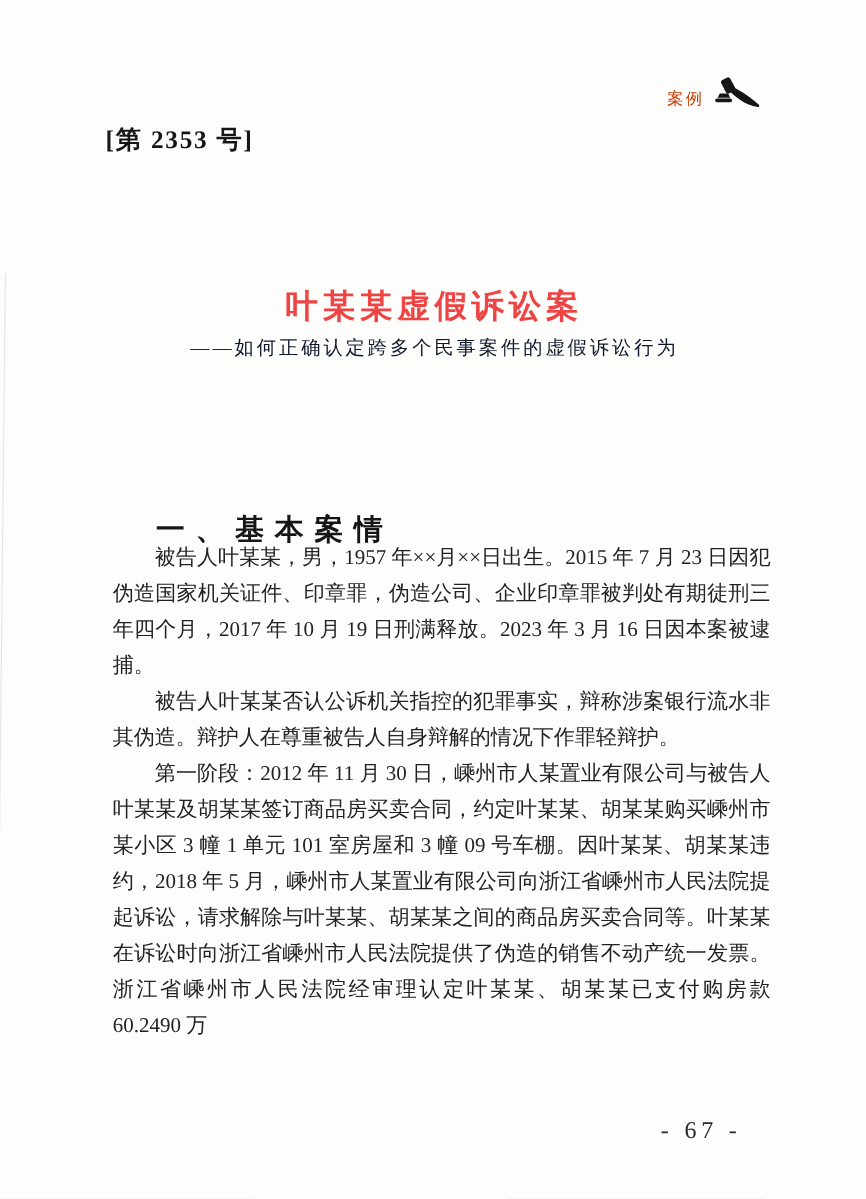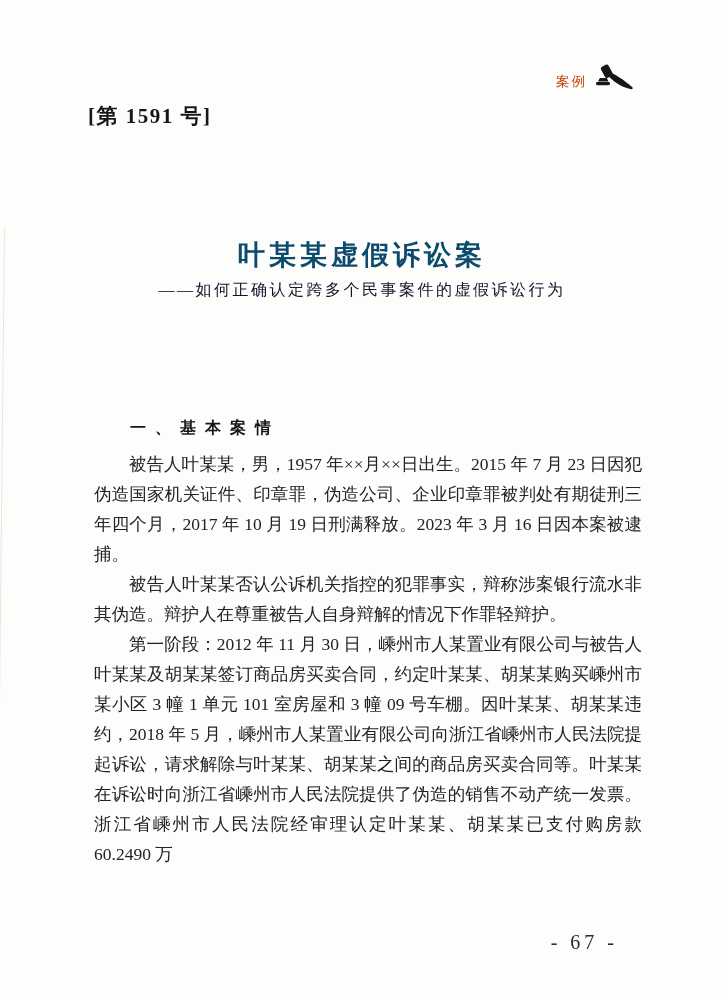--- a/index.html
+++ b/index.html
@@ -46,36 +46,36 @@
     color: #161616;
   }
   .doc-title {
     position: absolute;
     left: 88px; top: 219px;
     width: 548px;
     text-align: center;
     font-size: 27px;
     font-weight: 700;
     letter-spacing: 4px;
-    color: #0c4a6e;
+    color: #ef4444;
   }
   .doc-subtitle {
     position: absolute;
     left: 44px; top: 280px;
     width: 636px;
     text-align: center;
     font-size: 16px;
     letter-spacing: 2.5px;
     color: #0f172a;
   }
   .section-heading {
     position: absolute;
     left: 130px; top: 405px;
     font-family: "Liberation Sans", "DejaVu Sans", sans-serif;
-    font-size: 16px;
+    font-size: 24px;
     font-weight: 700;
     letter-spacing: 9px;
     color: #151515;
   }
   .body-text {
     position: absolute;
     left: 94px; top: 449px;
     width: 548px;
     font-size: 17.5px;
     line-height: 30px;
@@ -110,21 +110,21 @@
         <g fill="#161616">
           <path d="M4 19.5 L14.5 19.5 L12.8 16 L5.8 16 Z"></path>
           <rect x="2" y="20" width="14" height="3.2" rx="1.4"></rect>
           <rect x="8.5" y="3" width="8.5" height="12.5" rx="2.2" transform="rotate(-28 12.7 9.2)"></rect>
           <path d="M14.5 9.5 C21 12.5 29 17 38.2 25 C39.2 25.9 38.7 27.4 37.3 27.2 C27 25.8 18.5 18.6 12.6 12.6 Z"></path>
         </g>
       </svg>
     </span>
   </div>
 
-  <div class="case-number">[第 1591 号]</div>
+  <div class="case-number">[第 2353 号]</div>
 
   <h1 class="doc-title">叶某某虚假诉讼案</h1>
 
   <div class="doc-subtitle">——如何正确认定跨多个民事案件的虚假诉讼行为</div>
 
   <h2 class="section-heading">一、基本案情</h2>
 
   <div class="body-text">
     <p>被告人叶某某，男，1957 年××月××日出生。2015 年 7 月 23 日因犯伪造国家机关证件、印章罪，伪造公司、企业印章罪被判处有期徒刑三年四个月，2017 年 10 月 19 日刑满释放。2023 年 3 月 16 日因本案被逮捕。</p>
     <p>被告人叶某某否认公诉机关指控的犯罪事实，辩称涉案银行流水非其伪造。辩护人在尊重被告人自身辩解的情况下作罪轻辩护。</p>

